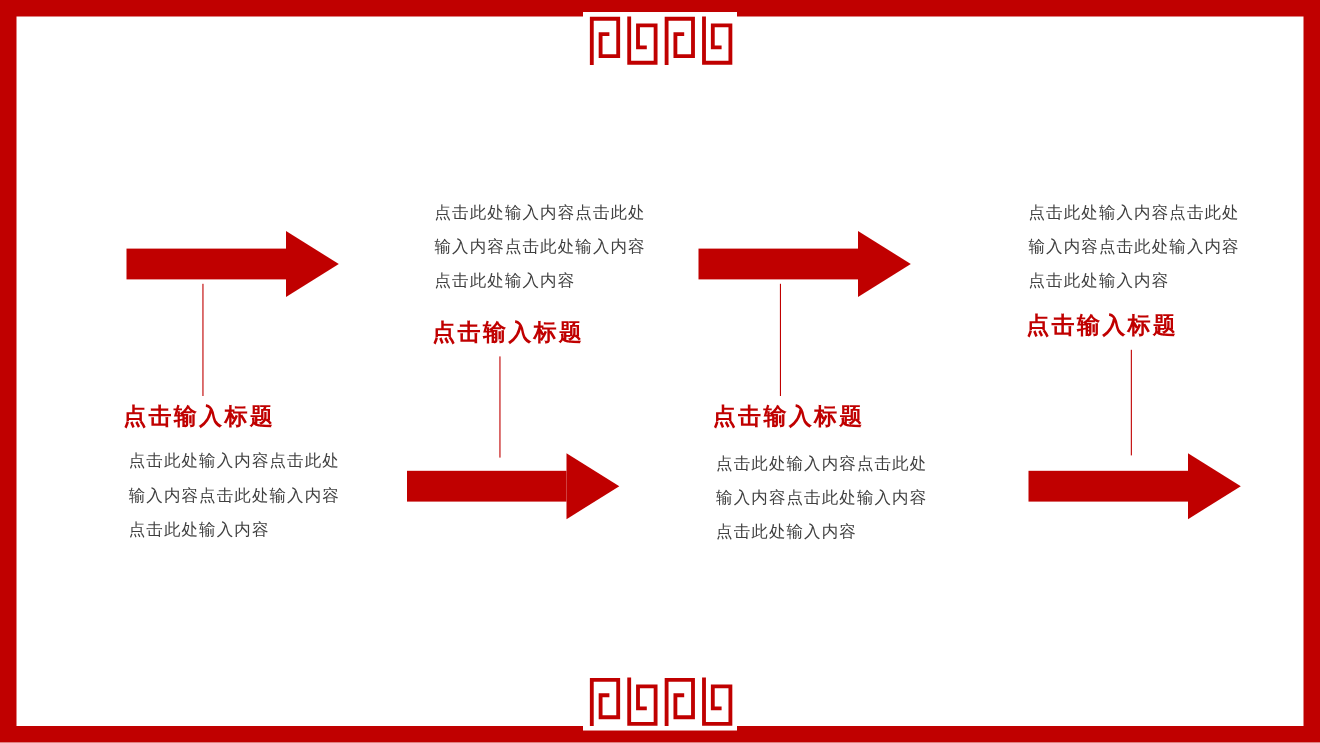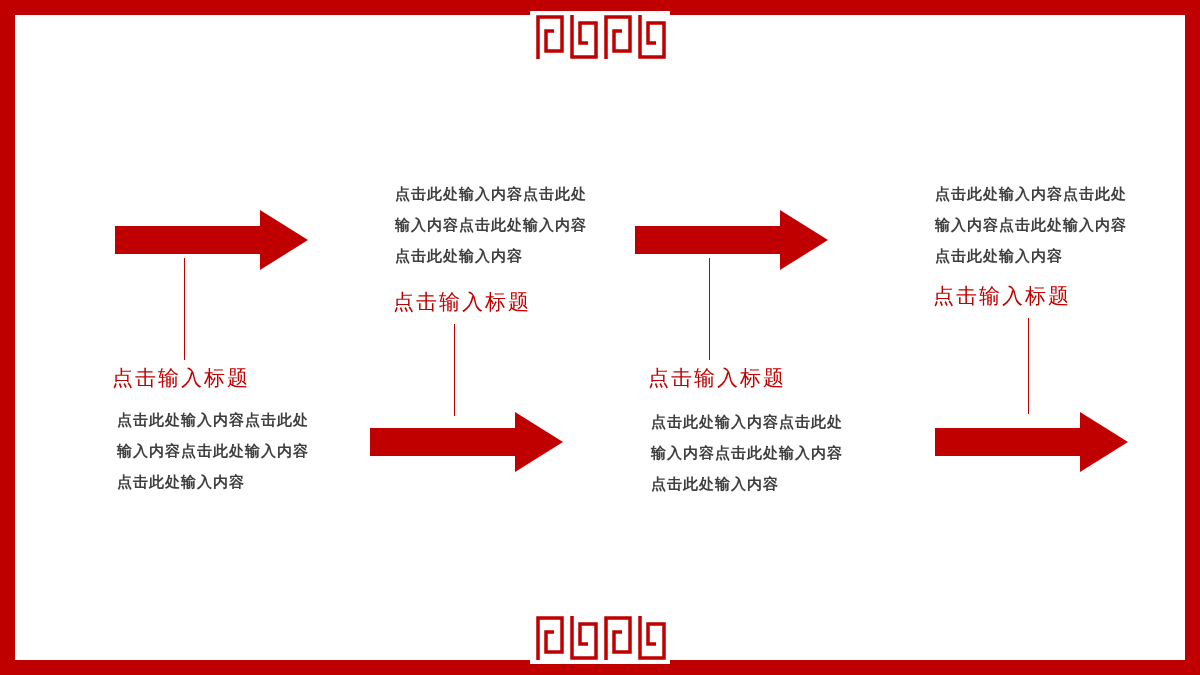--- a/index.html
+++ b/index.html
@@ -33,27 +33,27 @@
     position:absolute;left:145px;top:0;width:0;height:0;
     border-top:30px solid transparent;
     border-bottom:30px solid transparent;
     border-left:48px solid #C00000;
   }
   .connector{
     position:absolute;width:1px;background:#C00000;
   }
   .title{
     position:absolute;
-    color:#C00000;font-weight:normal;font-size:21px;
+    color:#C00000;font-weight:bold;font-size:21px;
     letter-spacing:2px;white-space:nowrap;
   }
   .body{
     position:absolute;
     color:#3F3F3F;font-size:15px;line-height:31px;
-    letter-spacing:1px;white-space:nowrap;font-weight:bold;
+    letter-spacing:1px;white-space:nowrap;
   }
 
   
   .g1-arrow{left:115px;top:210px;}
   .g1-line{left:184px;top:258px;height:102px;}
   .g1-title{left:112px;top:364px;}
   .g1-body{left:117px;top:404px;}
 
   
   .g2-body{left:395px;top:178px;}

